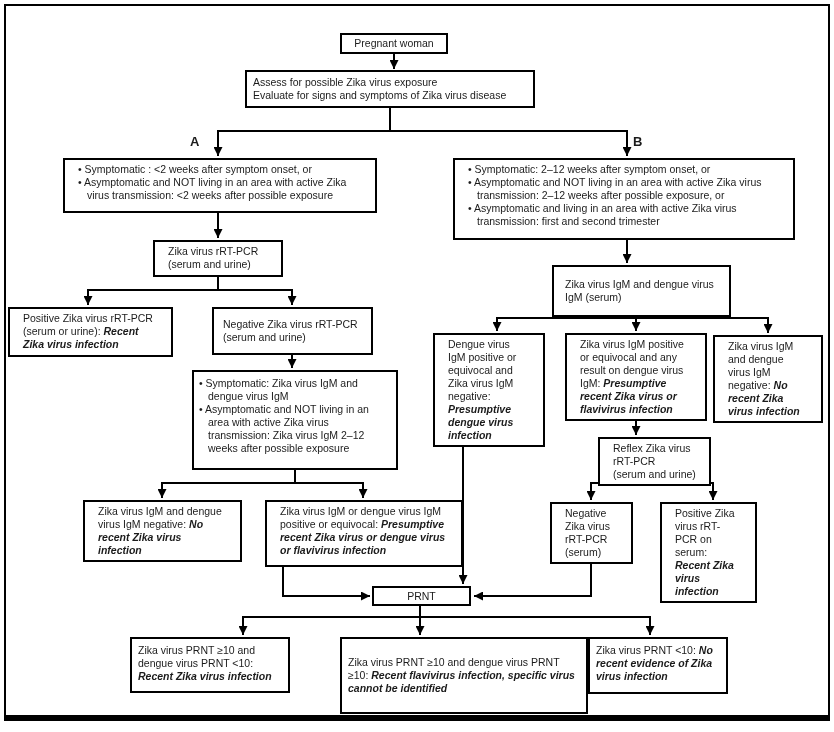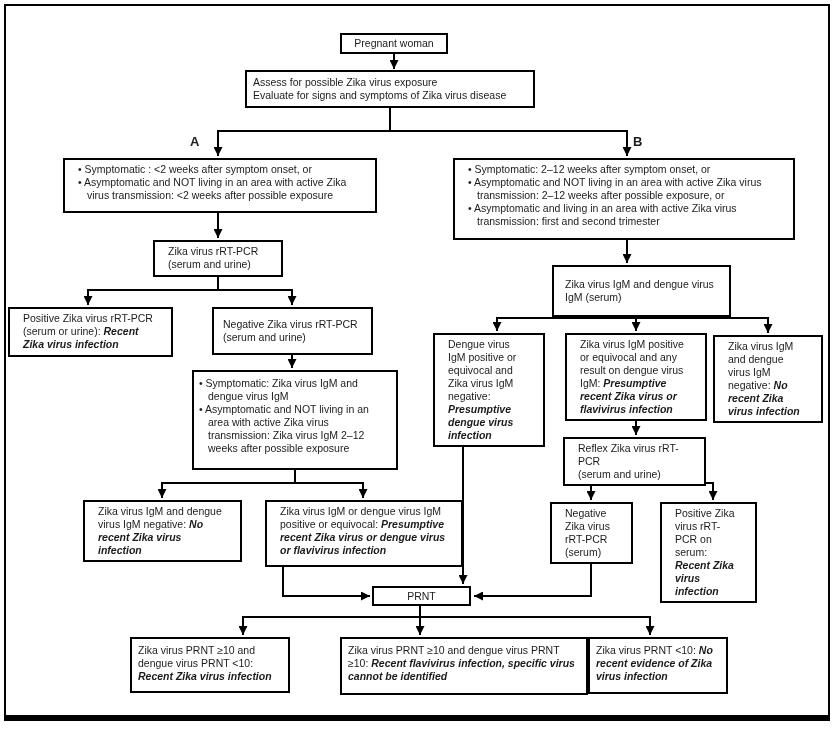--- a/index.html
+++ b/index.html
@@ -118,37 +118,37 @@
     </div>
   <div class="node" style="left:433px;top:333px;width:112px;min-height:70px">
       <div class="tline"><span>Dengue virus IgM positive or equivocal and Zika virus IgM negative: </span><span class="bi">Presumptive dengue virus infection</span></div>
     </div>
   <div class="node" style="left:565px;top:333px;width:142px;min-height:75px">
       <div class="tline"><span>Zika virus IgM positive or equivocal and any result on dengue virus IgM: </span><span class="bi">Presumptive recent Zika virus or flavivirus infection</span></div>
     </div>
   <div class="node" style="left:713px;top:335px;width:110px;min-height:78px">
       <div class="tline"><span>Zika virus IgM and dengue virus IgM negative: </span><span class="bi">No recent Zika virus infection</span></div>
     </div>
-  <div class="node" style="left:563px;top:437px;width:143px;min-height:33px">
+  <div class="node" style="left:598px;top:437px;width:113px;min-height:33px">
       <div class="tline"><span>Reflex Zika virus rRT-PCR</span></div>
       <div class="tline"><span>(serum and urine)</span></div>
     </div>
   <div class="node" style="left:550px;top:502px;width:83px;min-height:55px">
       <div class="tline"><span>Negative Zika virus rRT-PCR (serum)</span></div>
     </div>
   <div class="node" style="left:660px;top:502px;width:97px;min-height:70px">
       <div class="tline"><span>Positive Zika virus rRT-PCR on serum: </span><span class="bi">Recent Zika virus infection</span></div>
     </div>
 
   <div class="node center" style="left:372px;top:586px;width:99px;height:20px">
       <div class="tline"><span>PRNT</span></div>
     </div>
 
   <div class="node" style="left:130px;top:637px;width:160px;min-height:56px;padding:5px 6px">
       <div class="tline"><span>Zika virus PRNT ≥10 and dengue virus PRNT &lt;10: </span><span class="bi">Recent Zika virus infection</span></div>
     </div>
-  <div class="node" style="left:340px;top:637px;width:248px;min-height:58px;padding:5px 6px">
+  <div class="node" style="left:340px;top:637px;width:248px;min-height:58px;padding:17px 6px">
       <div class="tline"><span>Zika virus PRNT ≥10 and dengue virus PRNT ≥10: </span><span class="bi">Recent flavivirus infection, specific virus cannot be identified</span></div>
     </div>
   <div class="node" style="left:588px;top:637px;width:140px;min-height:57px;padding:5px 6px">
       <div class="tline"><span>Zika virus PRNT &lt;10: </span><span class="bi">No recent evidence of Zika virus infection</span></div>
     </div>
 </div>
 
 </body></html>

